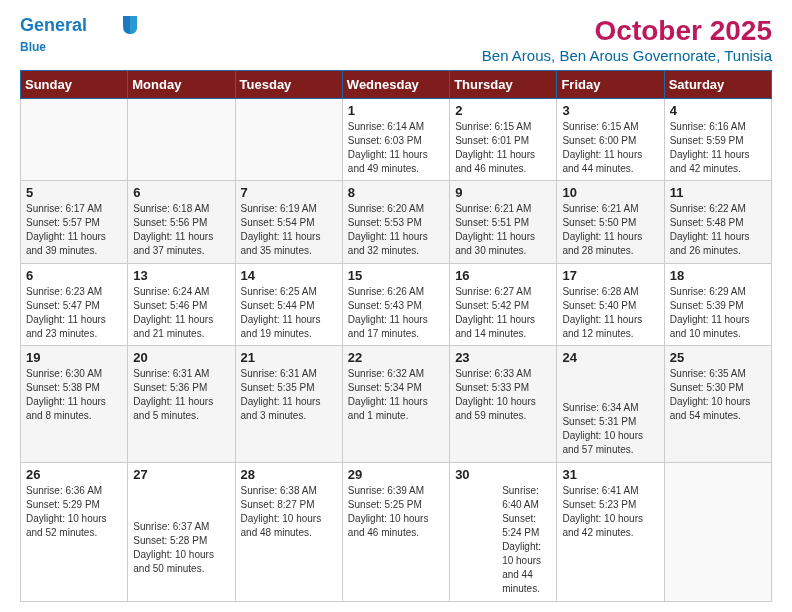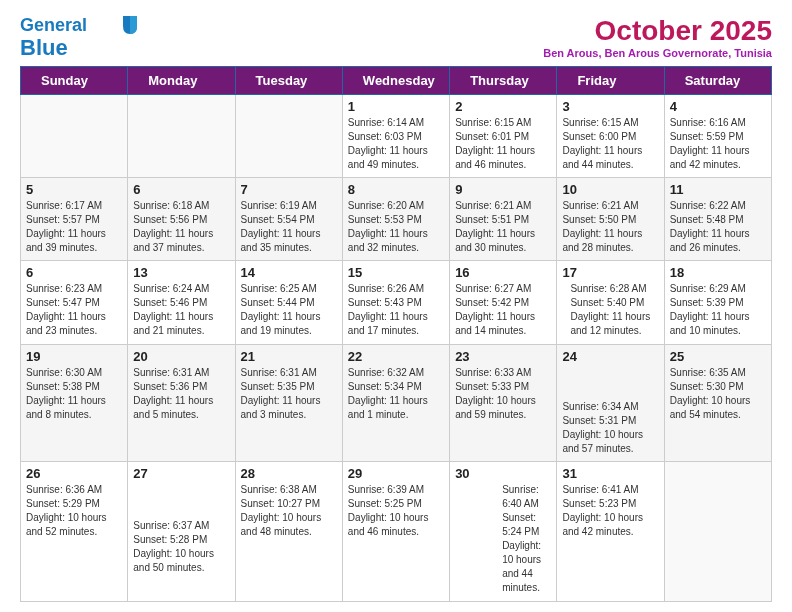--- a/index.html
+++ b/index.html
@@ -45,37 +45,37 @@
     .title-block {
       text-align: right;
     }
     .month-title {
       font-size: 28px;
       font-weight: bold;
       color: #be185d;
       line-height: 1.1;
     }
     .location-title {
-      font-size: 11px;
-      color: #a21caf;
-      font-weight: bold;
+      font-size: 15px;
+      color: #0369a1;
+      font-weight: normal;
     }
     .calendar {
       flex: 1;
       border: 1px solid #ccc;
       border-collapse: collapse;
       width: 100%;
       table-layout: fixed;
     }
     .calendar th {
-      background: #701a75;
+      background: #7f1d1d;
       color: #fff;
       font-size: 13px;
       font-weight: bold;
-      padding: 6px 20px;
+      padding: 6px 4px;
       text-align: left;
       border: 1px solid #2265a3;
     }
     .calendar td {
       border: 1px solid #ccc;
       vertical-align: top;
       padding: 4px 5px;
       font-size: 10.5px;
       color: #333;
       height: 82px;
@@ -113,21 +113,21 @@
         <div style="display:flex;align-items:center;gap:32px;">
           <span class="logo-text">
             <span>General</span>
           </span>
           <svg class="logo-icon" viewBox="0 0 18 22" fill="none" xmlns="http://www.w3.org/2000/svg">
             <path d="M2 2 L16 2 L16 12 Q16 20 9 20 Q2 20 2 12 Z" fill="#1a7abf"></path>
             <path d="M9 2 L16 2 L16 12 Q16 20 9 20 Z" fill="#2a9ad4"></path>
           </svg>
         </div>
         <div class="logo-text">
-          <span style="color:#1a7abf;font-weight:bold;font-size:22px;">Blue</span>
+          <span style="color:#1a7abf;font-weight:bold;font-size:12px;">Blue</span>
         </div>
       </div>
     </div>
     <div class="title-block">
       <div class="month-title">October 2025</div>
       <div class="location-title">Ben Arous, Ben Arous Governorate, Tunisia</div>
     </div>
   </div>
 
   <table class="calendar">
@@ -258,21 +258,21 @@
           </td>
           <td>
             <span class="day-number">16</span>
             <div class="day-info" style="white-space: pre-line;">Sunrise: 6:27 AM
 Sunset: 5:42 PM
 Daylight: 11 hours
 and 14 minutes.</div>
           </td>
           <td>
             <span class="day-number">17</span>
-            <div class="day-info" style="white-space: pre-line; margin-left: 8px;">Sunrise: 6:28 AM
+            <div class="day-info" style="white-space: pre-line;">Sunrise: 6:28 AM
 Sunset: 5:40 PM
 Daylight: 11 hours
 and 12 minutes.</div>
           </td>
           <td>
             <span class="day-number">18</span>
             <div class="day-info" style="white-space: pre-line;">Sunrise: 6:29 AM
 Sunset: 5:39 PM
 Daylight: 11 hours
 and 10 minutes.</div>
@@ -340,21 +340,21 @@
           <td>
             <span class="day-number">27</span>
             <div class="day-info" style="white-space: pre-line; margin-top: 38px;">Sunrise: 6:37 AM
 Sunset: 5:28 PM
 Daylight: 10 hours
 and 50 minutes.</div>
           </td>
           <td>
             <span class="day-number">28</span>
             <div class="day-info" style="white-space: pre-line;">Sunrise: 6:38 AM
-Sunset: 10:27 PM
+Sunset: 8:27 PM
 Daylight: 10 hours
 and 48 minutes.</div>
           </td>
           <td>
             <span class="day-number">29</span>
             <div class="day-info" style="white-space: pre-line;">Sunrise: 6:39 AM
 Sunset: 5:25 PM
 Daylight: 10 hours
 and 46 minutes.</div>
           </td>

